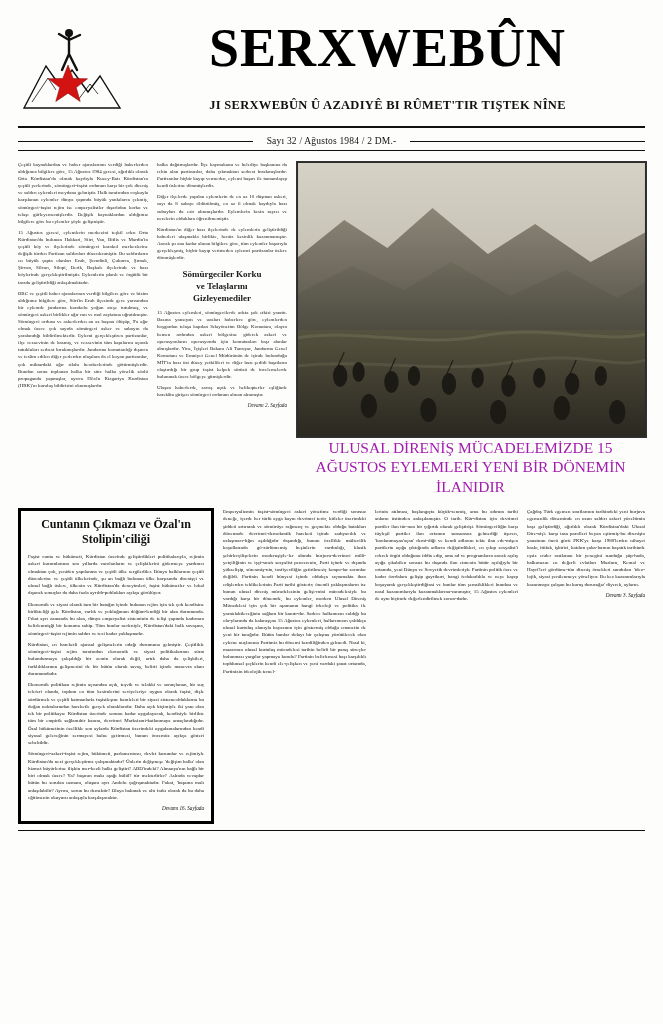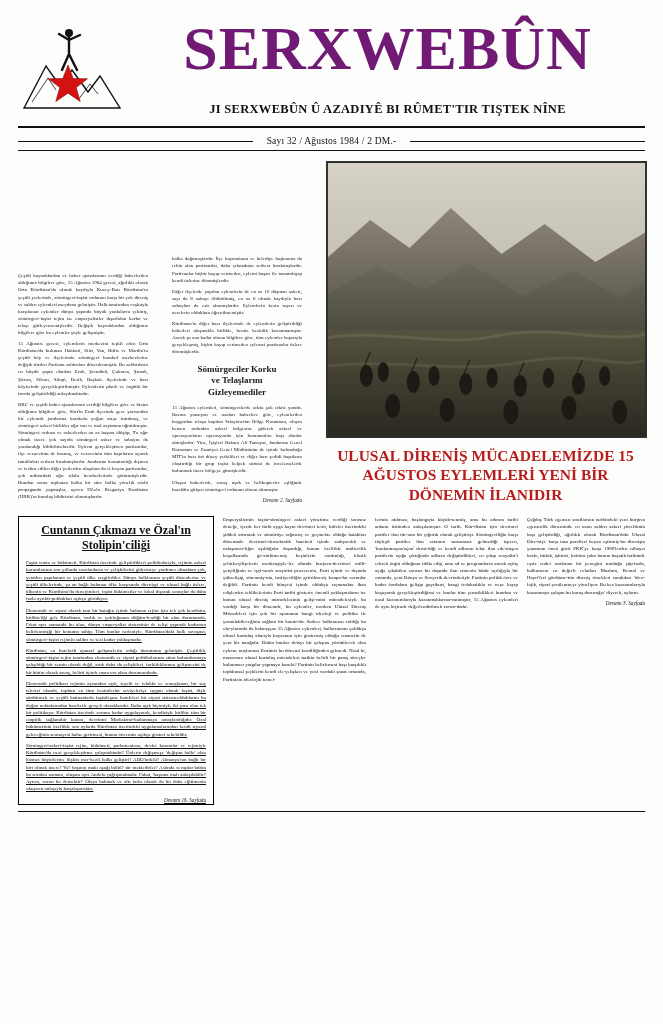--- a/index.html
+++ b/index.html
@@ -61,24 +61,24 @@
     height: 46px;
   }
   .title-block {
     flex: 1 1 auto;
     text-align: center;
     padding-left: 4px;
   }
   .paper-title {
     font-family: "Liberation Serif", serif;
     font-weight: bold;
-    font-size: 62px;
+    font-size: 54px;
     line-height: 0.95;
     letter-spacing: 1px;
-    color: #701a75;
+    color: #000000;
     margin: 0;
     white-space: nowrap;
   }
   .paper-slogan {
     font-family: "Liberation Serif", serif;
     font-weight: bold;
     font-size: 12.5px;
     letter-spacing: 0.3px;
     color: #111;
     margin-top: 24px;
@@ -117,22 +117,22 @@
     font-weight: bold;
     font-size: 26px;
     line-height: 1.22;
     margin: 6px 0 12px 0;
     color: #0a0a0a;
   }
 
   
   .main-area {
     display: flex;
-    gap: 24px;
-    align-items: flex-end;
+    gap: 9px;
+    align-items: flex-start;
   }
   .col {
     font-size: 5.0px;
     line-height: 1.42;
     text-align: justify;
     color: #1a1a1a;
     hyphens: auto;
   }
   .col p { margin: 0 0 4px 0; }
   .col-narrow { width: 130px; flex: 0 0 130px; }
@@ -153,39 +153,37 @@
   }
 
   .photo {
     width: 100%;
     height: 275px;
     border: 1px solid #333;
     display: block;
   }
   .photo-caption {
     text-align: center;
-    font-weight: bold;
+    font-weight: normal;
     font-size: 15.5px;
     line-height: 1.25;
-    margin-top: 8px;
-    color: #b91c1c;
+    color: #a21caf;
   }
 
   
   .lower {
     display: flex;
     gap: 9px;
     margin-top: 12px;
     align-items: flex-start;
   }
   .boxed {
-    border: 1px solid #000000;
-    padding: 6px 7px 0 7px;
+    border: 3px solid #000000;
+    padding: 6px 7px 8px 7px;
     box-sizing: border-box;
-    text-decoration: underline;
   }
   .box-title {
     text-align: center;
     font-weight: bold;
     font-size: 12px;
     line-height: 1.25;
     margin-bottom: 6px;
   }
   .lower-col {
     font-size: 5.0px;

